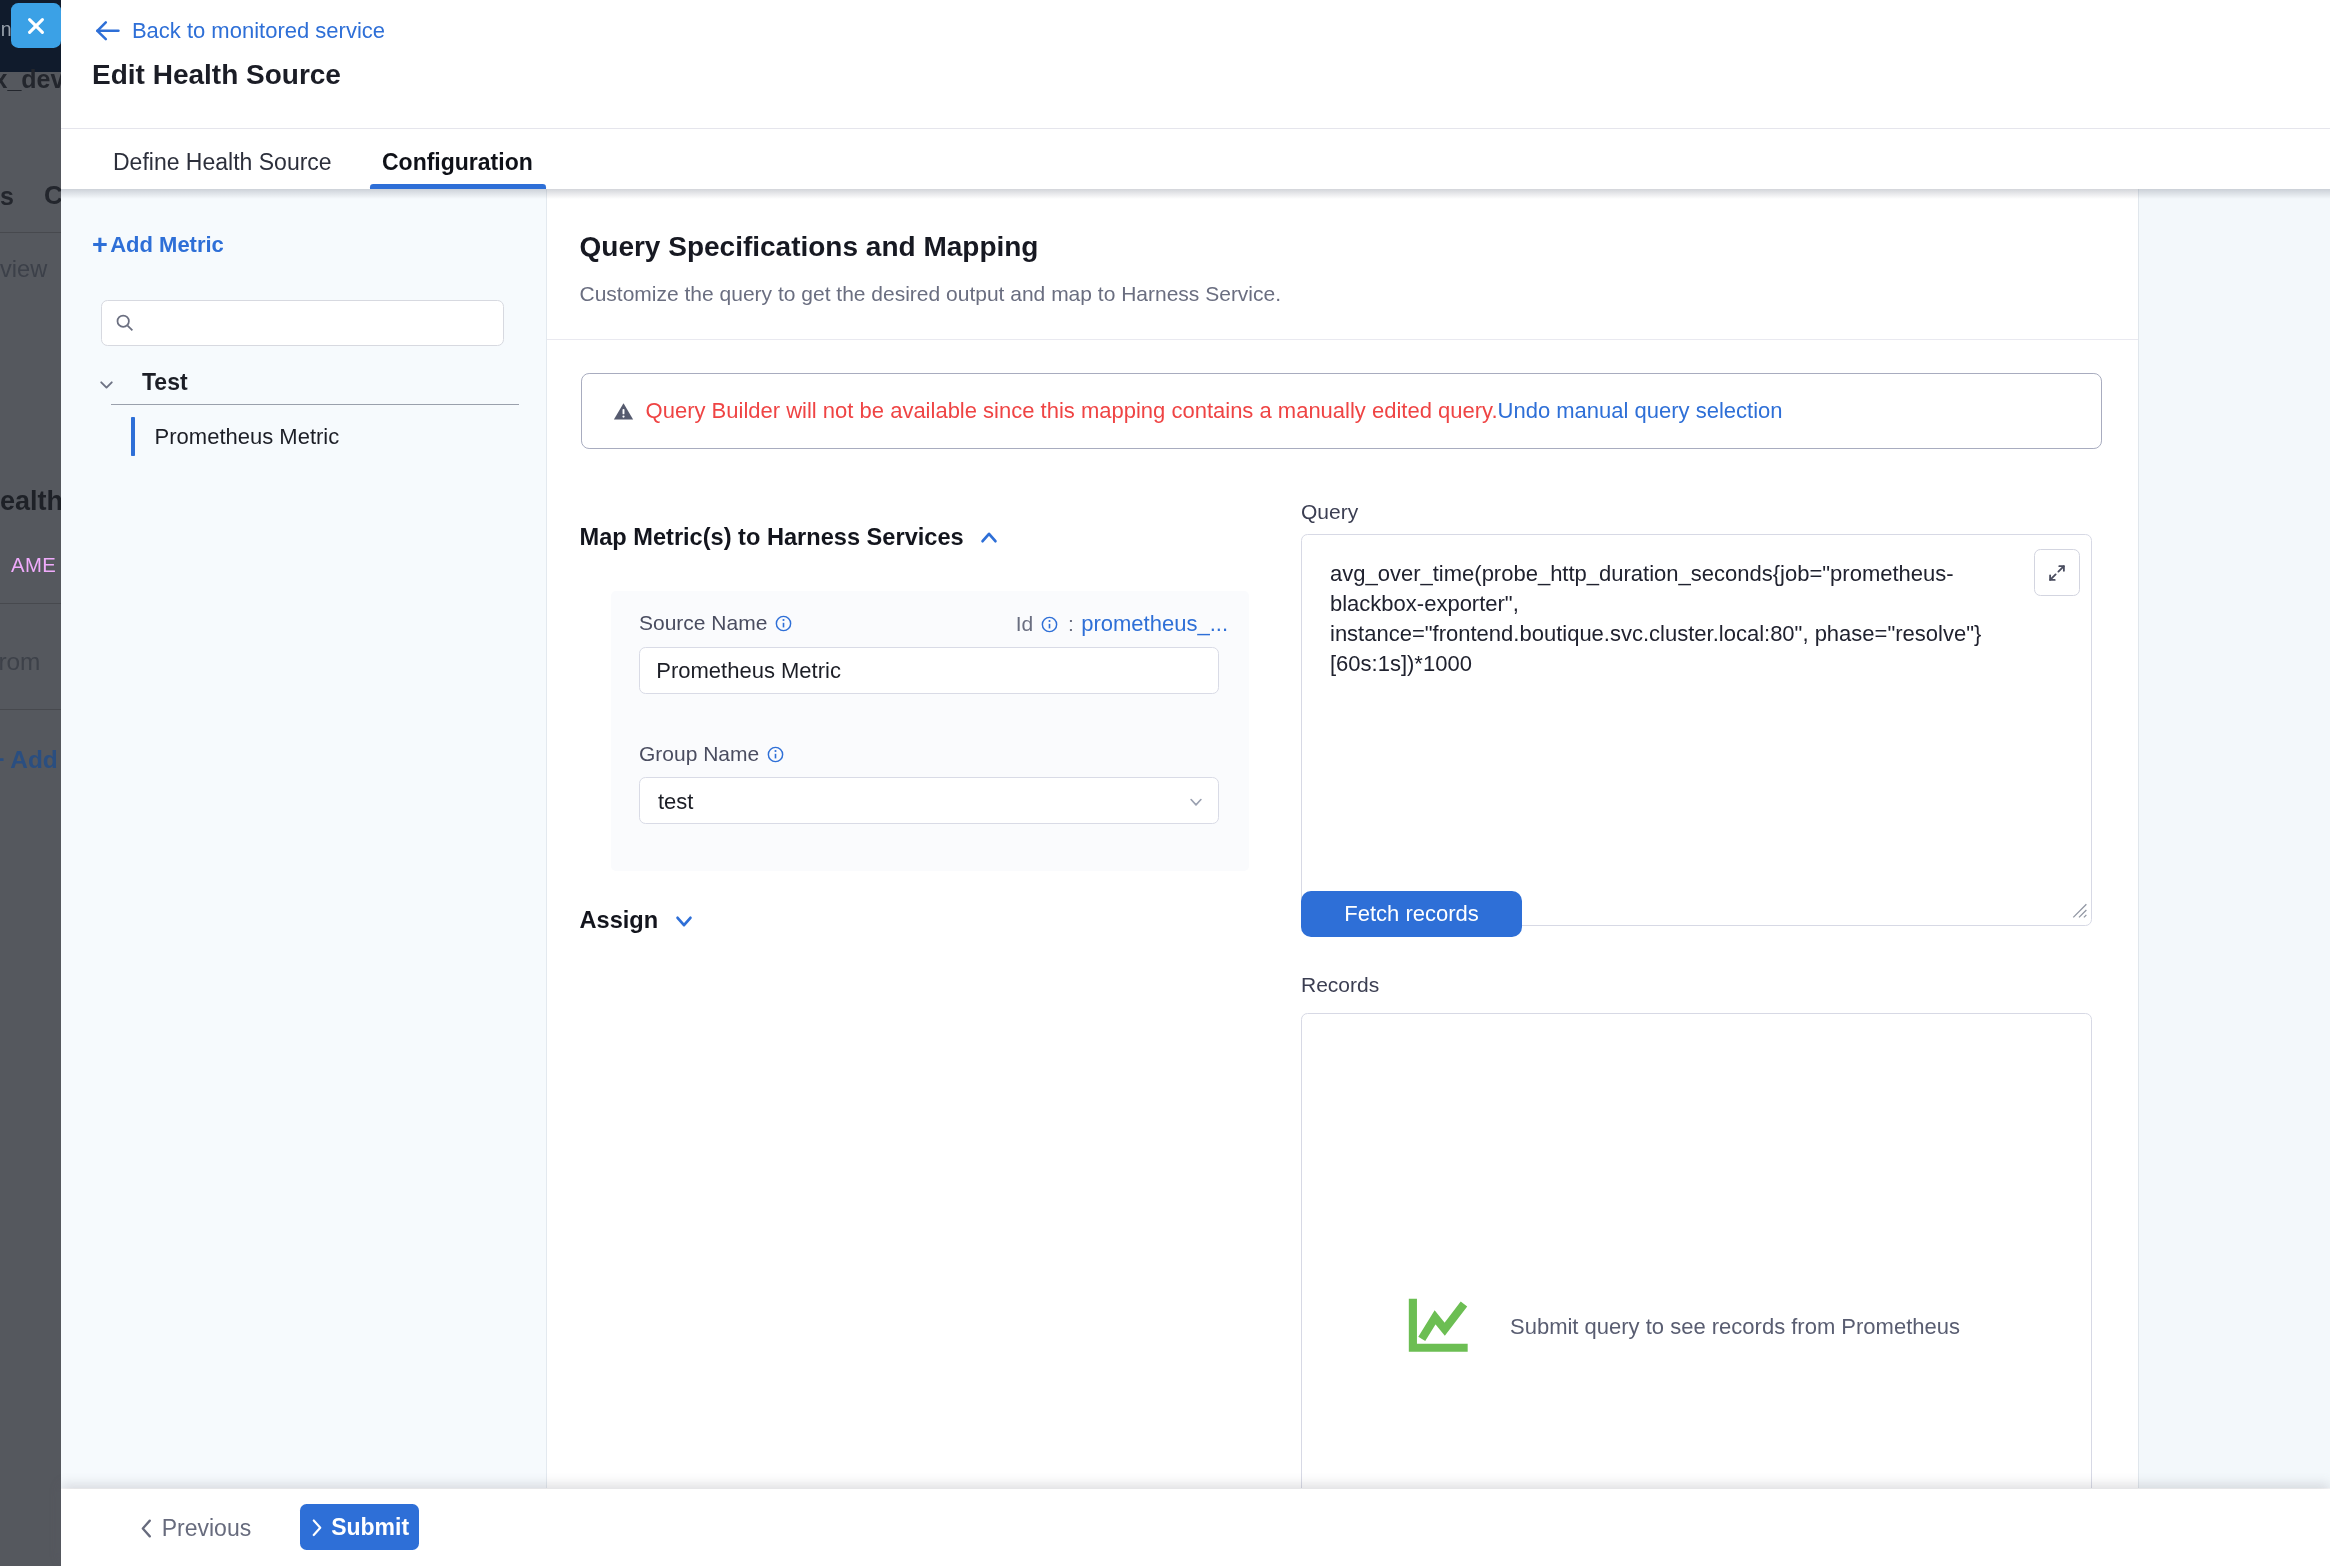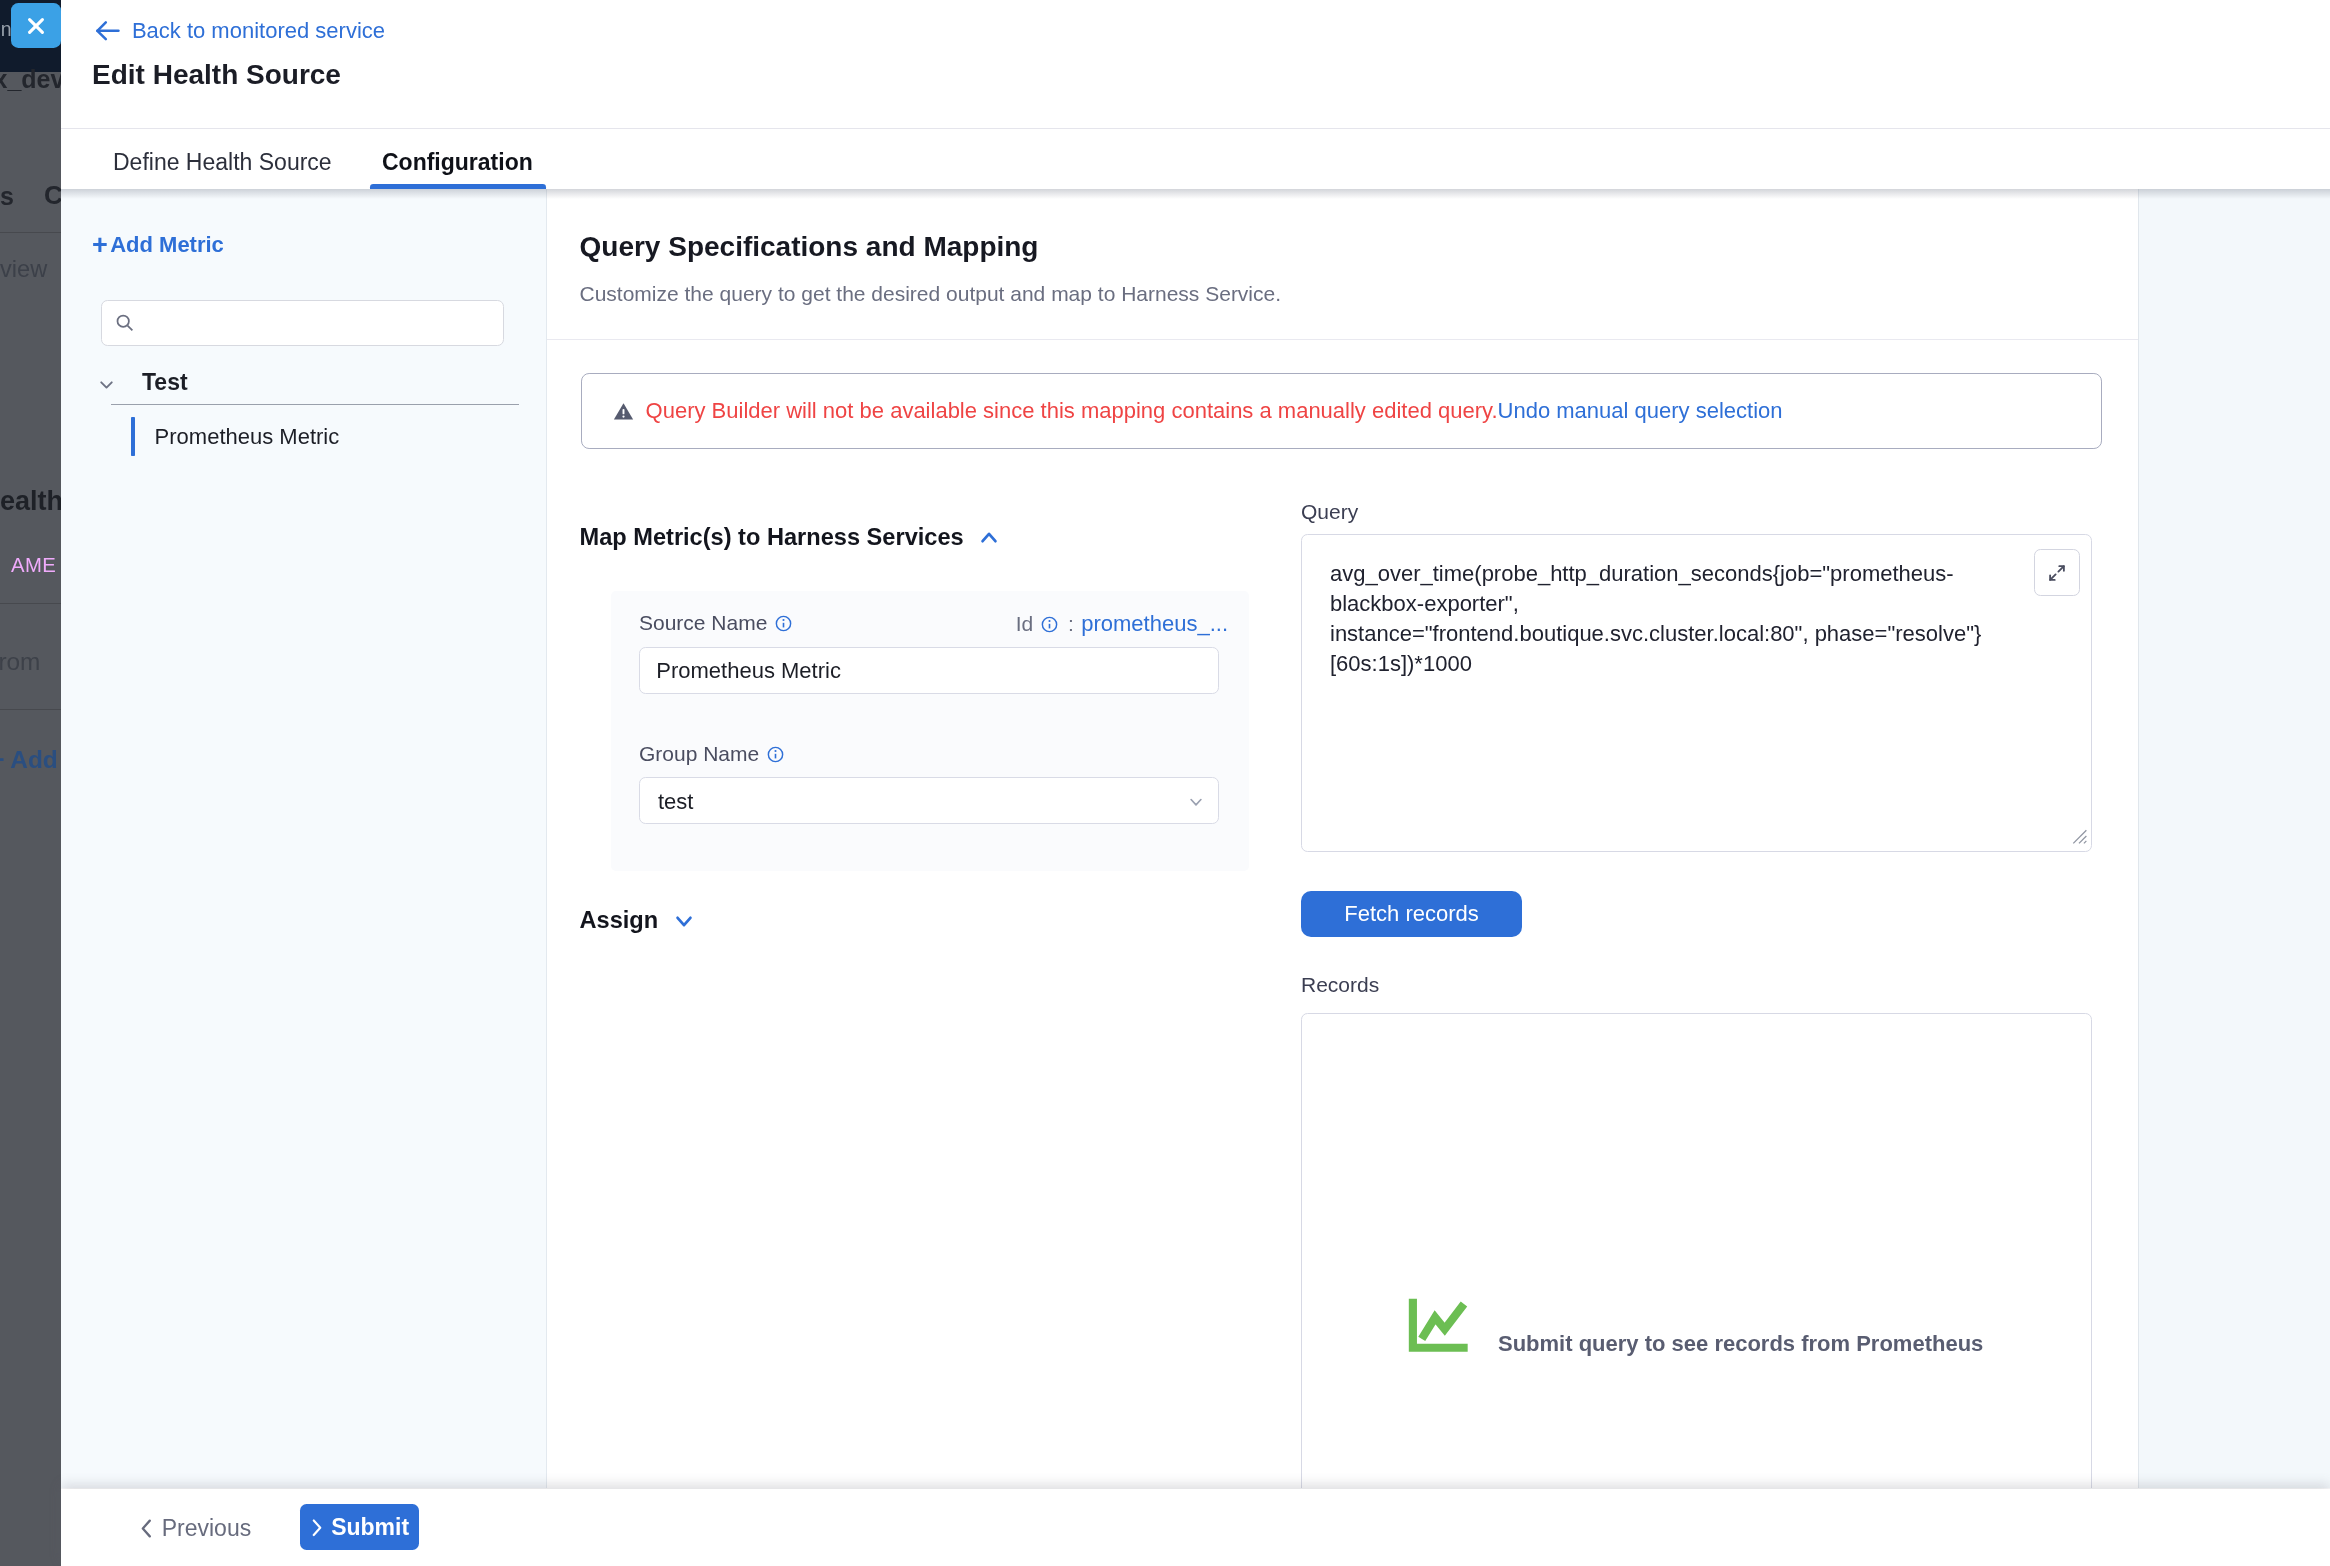--- a/index.html
+++ b/index.html
@@ -92,37 +92,37 @@
                 font-family:"Liberation Sans", sans-serif; outline:none; }
   .select { position:absolute; left:28px; top:186px; width:580px; height:47px; background:#fff;
             border:0.8px solid #d9dbe6; border-radius:6.5px; cursor:pointer; }
   .select .sel-text { position:absolute; left:18px; top:10.6px; font-size:22px; color:#1c1e26; }
   .select svg { position:absolute; right:13px; top:14.6px; }
 
   .assign-row { position:absolute; left:32.5px; top:718px; display:flex; align-items:center; gap:14.6px; cursor:pointer; }
   .assign-title { font-size:23.6px; font-weight:700; color:#13151d; }
 
   .query-label { position:absolute; left:754px; top:311px; font-size:21px; color:#3b3e52; }
-  .query-box { position:absolute; left:754px; top:345px; width:791px; height:318px; background:#fff;
+  .query-box { position:absolute; left:754px; top:345px; width:791px; height:392px; background:#fff;
                border:0.8px solid #d7d9e5; border-radius:6.5px; }
   .query-text { position:absolute; left:28px; top:24.4px; width:759px; font-size:22px; line-height:30px;
                 color:#20222f; white-space:pre-wrap; word-break:break-word; }
   .expand-btn { position:absolute; top:14px; right:10.6px; width:46px; height:47px; background:#fff;
                 border:0.8px solid #d3d5e0; border-radius:6.5px; display:flex; align-items:center;
                 justify-content:center; cursor:pointer; }
   .resize-handle { position:absolute; right:3.3px; bottom:3.3px; cursor:nwse-resize; }
 
   .fetch-btn { position:absolute; left:754px; top:702px; width:221px; height:46px; background:#2e6fd7;
                border:none; border-radius:10px; color:#fff; font-size:22px; font-family:"Liberation Sans", sans-serif;
                display:flex; align-items:center; justify-content:center; cursor:pointer; }
 
   .records-label { position:absolute; left:754px; top:784px; font-size:21px; color:#3b3e52; }
   .records-box { position:absolute; left:754px; top:824px; width:791px; height:488px; background:#fff;
                  border:0.8px solid #d7d9e5; border-radius:6.5px; }
-  .empty-state { position:absolute; left:102px; top:280px; display:flex; align-items:flex-end; gap:17px;font-weight:bold; }
+  .empty-state { position:absolute; left:102px; top:280px; display:flex; align-items:flex-start; gap:29px; }
   .empty-text { font-size:22px; color:#595d71; padding-top:19.5px; }
 
   
   .right-panel { position:absolute; left:2078px; top:189px; width:192px; height:1299px; background:#f3f8fb; }
 
   
   .footer { position:absolute; left:0; top:1489px; width:2269px; height:78px; background:#fff;
             box-shadow:0 -4.9px 11.4px rgba(96,97,112,.20); z-index:8; }
   .prev-btn { position:absolute; left:78px; top:19.5px; height:39px; display:flex; align-items:center; gap:8.1px;
               background:none; border:none; color:#676b7d; font-size:23px; font-family:"Liberation Sans", sans-serif;

